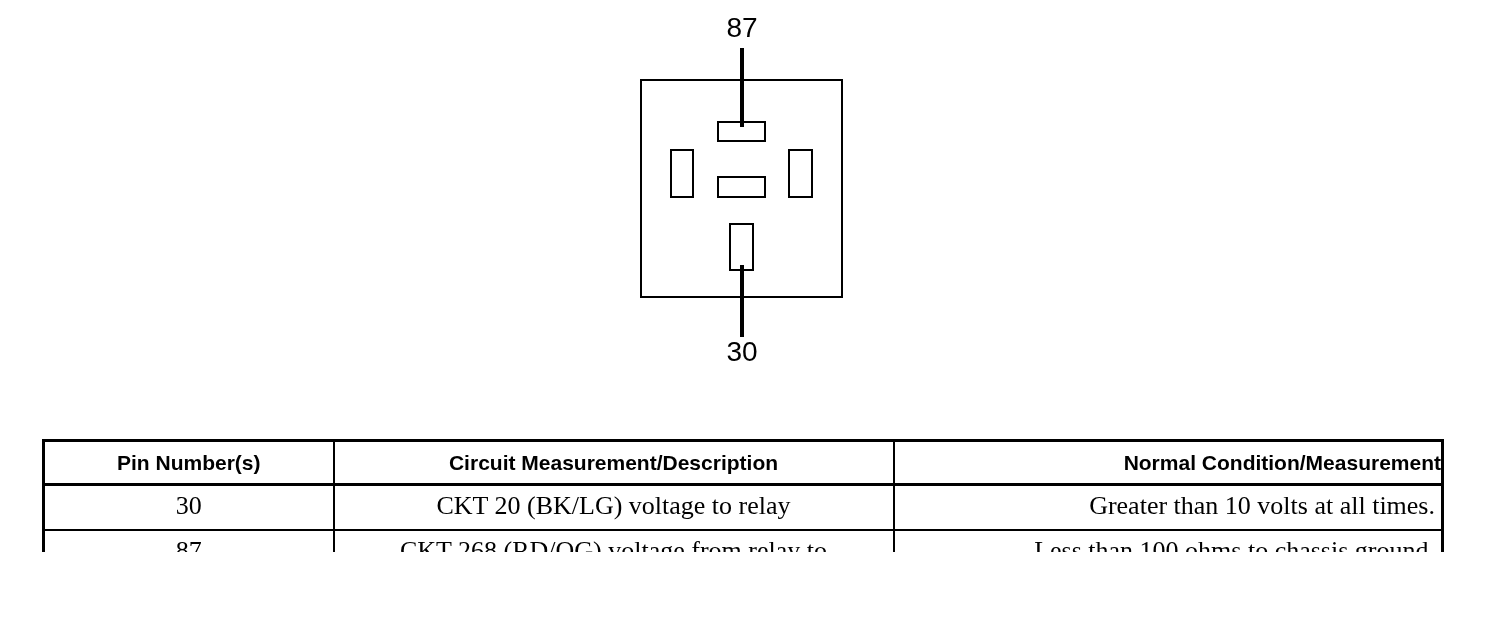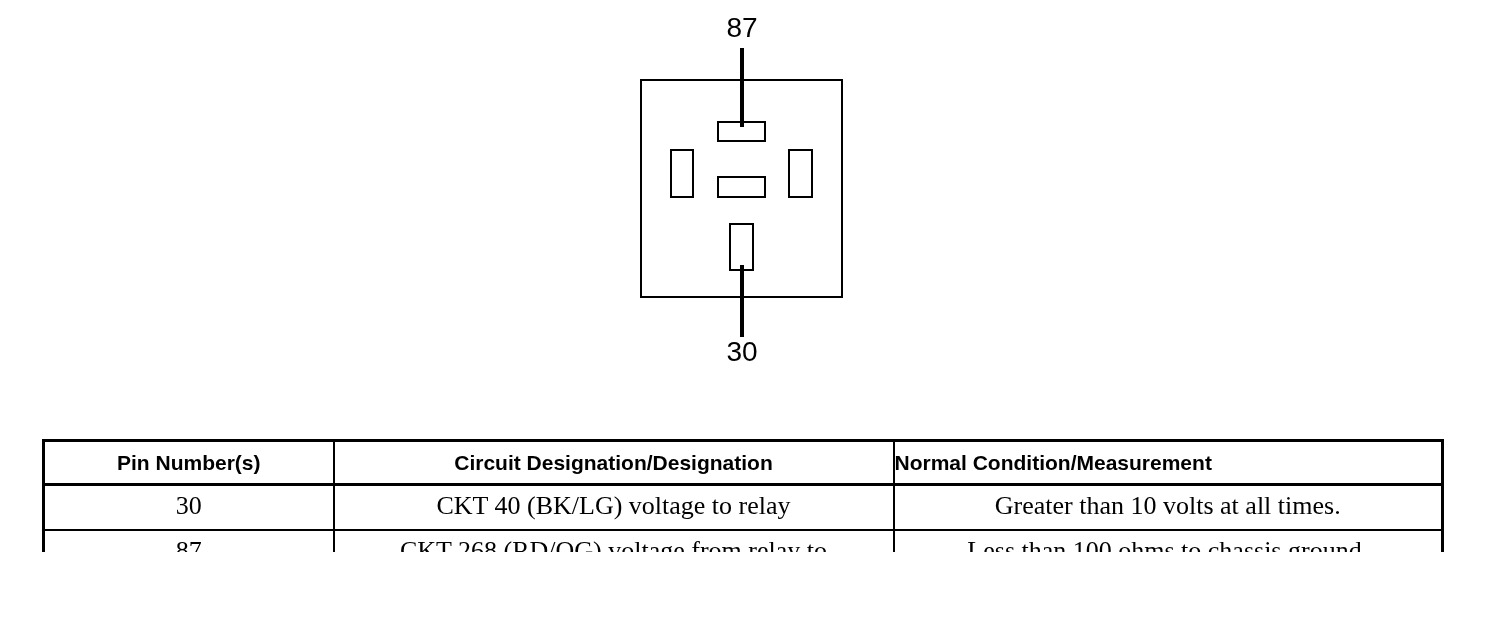--- a/index.html
+++ b/index.html
@@ -82,34 +82,34 @@
     border-bottom-width: 3px;
     font-family: "Liberation Sans", sans-serif;
     font-weight: bold;
     font-size: 21px;
     height: 41px;
     vertical-align: middle;
     text-align: center;
     padding: 0;
   }
   table.pin-table thead th.head-cond {
-    text-align: left;
+    text-align: right;
   }
   table.pin-table td {
     font-family: "Liberation Serif", serif;
     font-size: 26px;
     line-height: 1.12;
     vertical-align: top;
     padding: 5px 6px 2px 6px;
   }
   tr.row-1 td { height: 36px; }
   tr.row-2 td { height: 70px; }
   td.col-pin     { text-align: center; }
   td.col-circuit { text-align: center; white-space: pre-line; }
-  td.col-cond    { text-align: center; padding-left: 12px; }
+  td.col-cond    { text-align: right; padding-left: 12px; }
 </style>
 </head>
 <body>
 
 <div class="page">
 
   <div class="diagram">
     <div class="pin-label label-87">87</div>
     <div class="leader leader-top"></div>
 
@@ -127,28 +127,28 @@
 
   <table class="pin-table">
     <colgroup>
       <col style="width:290px">
       <col style="width:560px">
       <col style="width:549px">
     </colgroup>
     <thead>
       <tr>
         <th class="head-pin">Pin Number(s)</th>
-        <th class="head-circuit">Circuit Designation/Designation</th>
+        <th class="head-circuit">Circuit Measurement/Description</th>
         <th class="head-cond">Normal Condition/Measurement</th>
       </tr>
     </thead>
     <tbody>
       <tr class="row-1">
         <td class="col-pin">30</td>
-        <td class="col-circuit">CKT 40 (BK/LG) voltage to relay</td>
+        <td class="col-circuit">CKT 20 (BK/LG) voltage to relay</td>
         <td class="col-cond">Greater than 10 volts at all times.</td>
       </tr>
       <tr class="row-2">
         <td class="col-pin">87</td>
         <td class="col-circuit">CKT 268 (RD/OG) voltage from relay to
 cooling fan motor</td>
         <td class="col-cond">Less than 100 ohms to chassis ground.</td>
       </tr>
     </tbody>
   </table>

